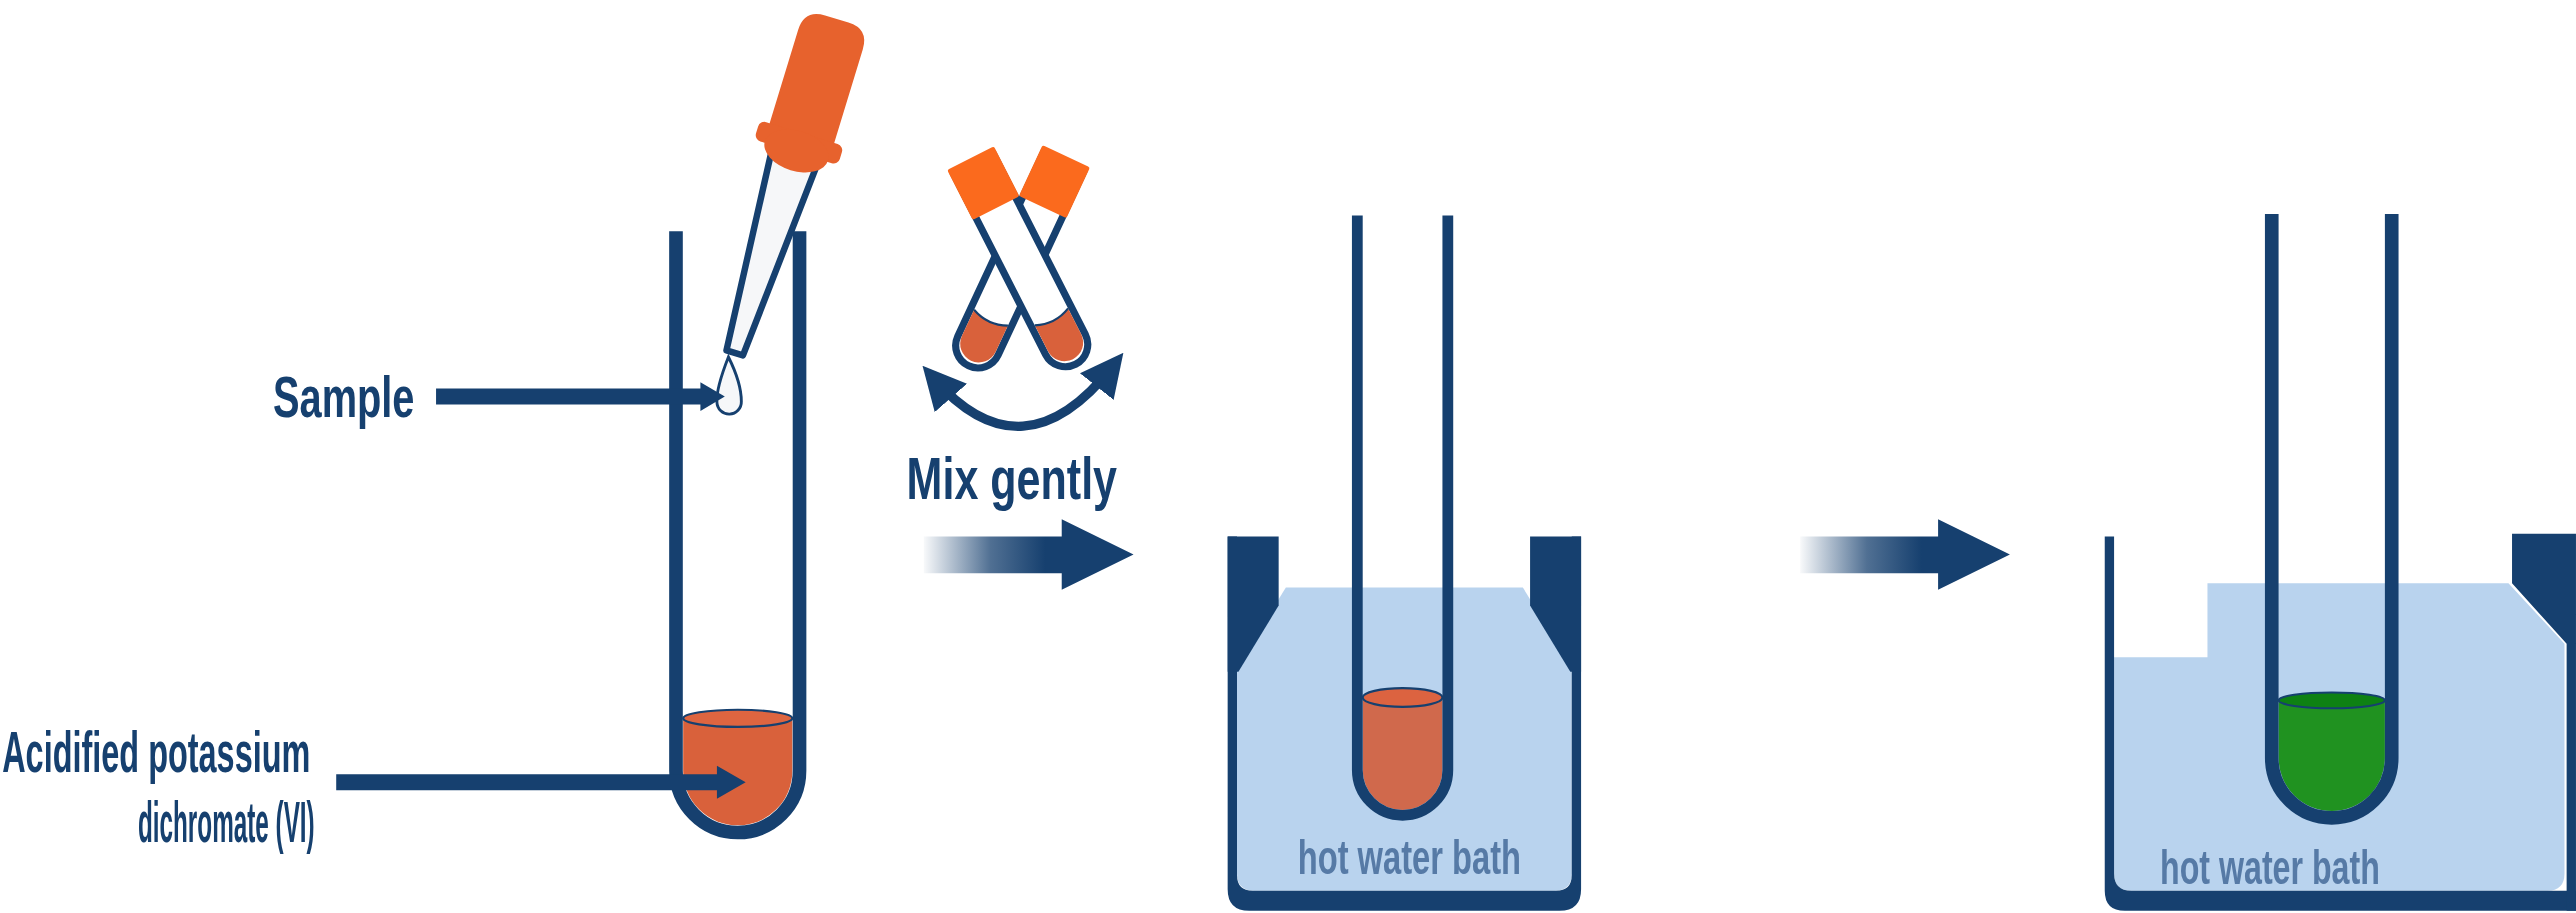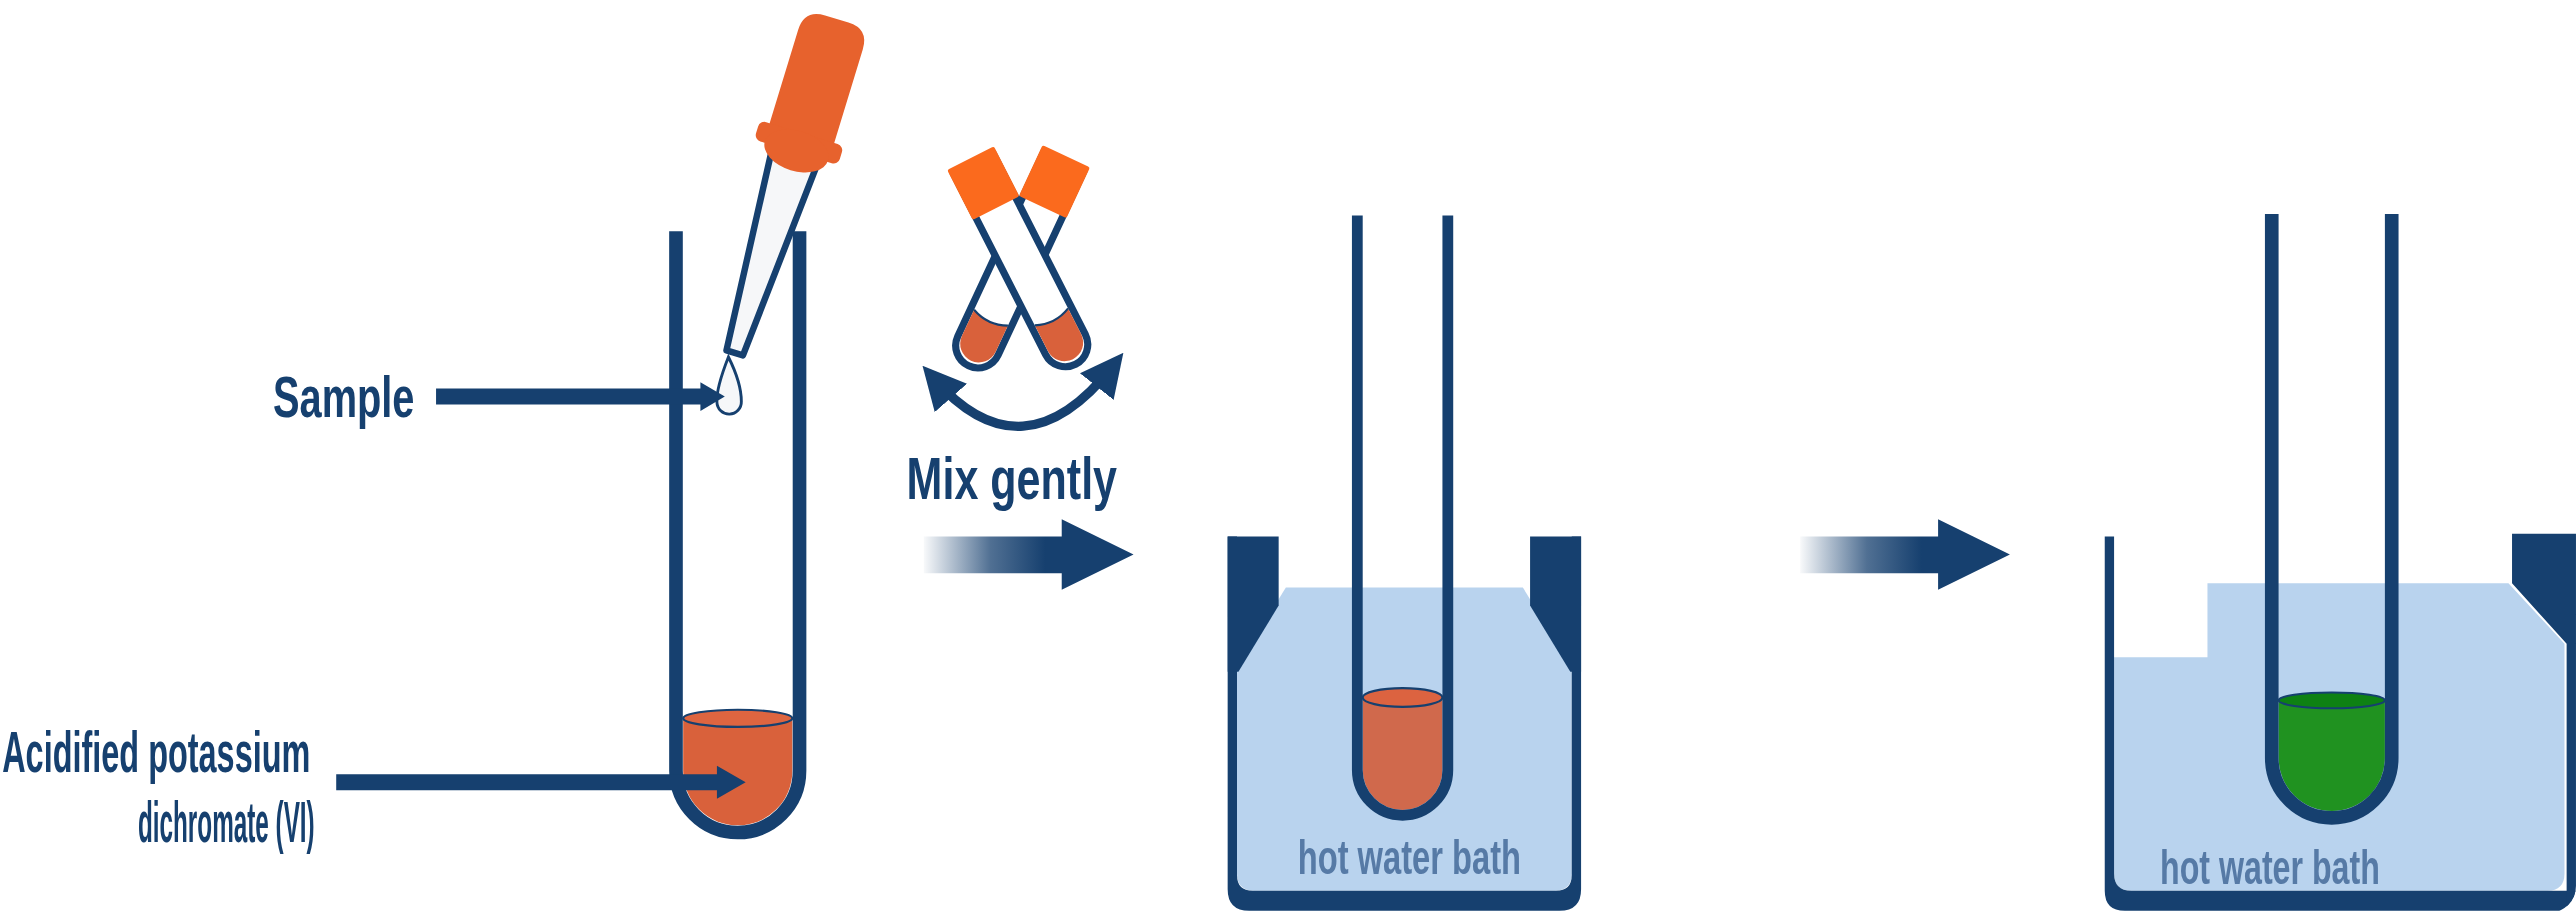--- a/index.html
+++ b/index.html
@@ -1,17 +1,17 @@
 <!DOCTYPE html>
 <html style="--navy: #16406F; --stopper_orange: #FB6A1D; --bulb_orange: #E7622D; --dichromate_orange: #D9613B; --dichromate_surface: #DE6540; --heated_orange: #D0694C; --heated_surface: #DC6340; --product_green: #209220; --product_green_surface: #0E8113; --water_blue: #B9D3EE; --bath_text: #567AA6; --glass_white: #F6F7F9;font-size:11.5px"><head>
 <meta charset="utf-8">
 <title>Diagram</title>
 <style>
   html,body{margin:0;padding:0;background:#ffffff;}
-  #canvas{position:relative;width:2576px;height:913px;background:#ffffff;overflow:hidden;border-radius:27px;}
+  #canvas{position:relative;width:2576px;height:913px;background:#ffffff;overflow:hidden;}
   svg{position:absolute;inset:0;display:block;}
   .lbl{font-family:"Liberation Sans","DejaVu Sans",sans-serif;font-weight:700;fill:var(--navy);}
   .bath{font-family:"Liberation Sans","DejaVu Sans",sans-serif;font-weight:700;fill:var(--bath_text);}
 </style>
 </head>
 <body>
 
 <div id="canvas">
 <svg viewBox="0 0 3586 1271" width="2576" height="913">
   <defs>

